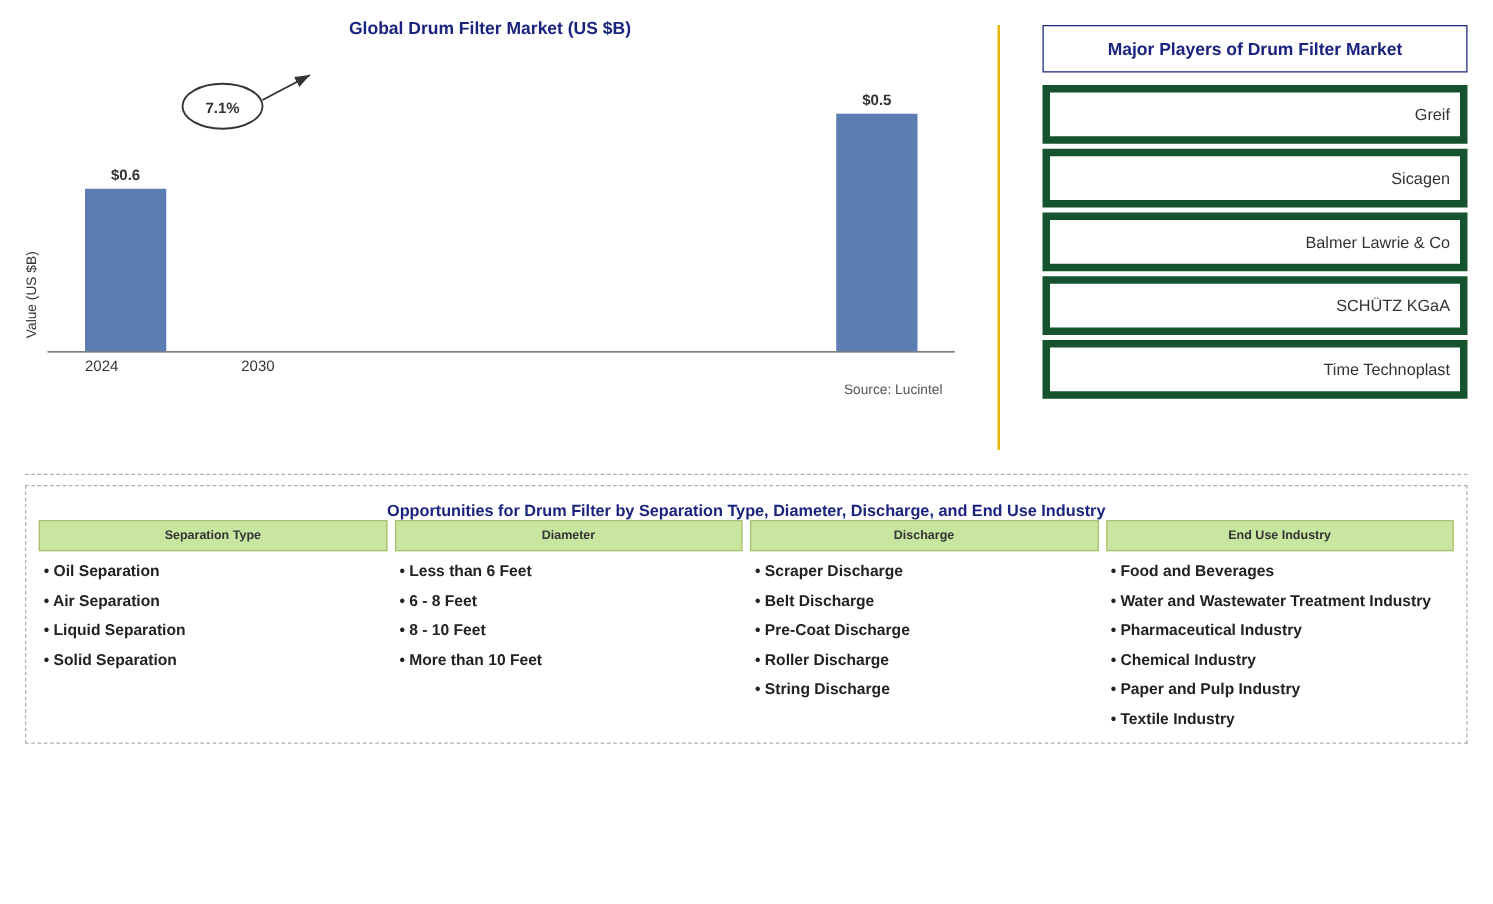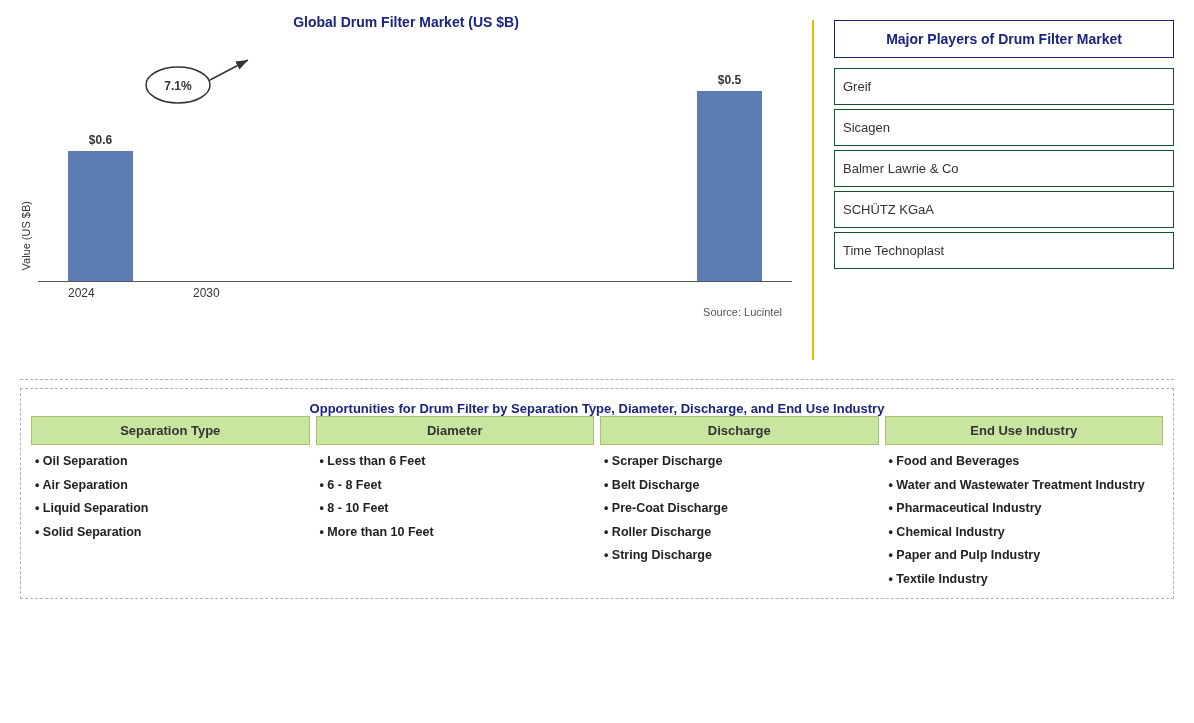--- a/index.html
+++ b/index.html
@@ -15,21 +15,21 @@
       width: 1194px;
       min-height: 723px;
       background: #fff;
       padding: 10px 20px;
     }
 
     
     .top-section {
       display: flex;
       flex-direction: row;
-      gap: 10px;
+      gap: 24px;
       padding-bottom: 10px;
       border-bottom: 1.5px dashed #b0b0b0;
       height: 370px;
     }
 
     
     .chart-area {
       flex: 1;
       display: flex;
       flex-direction: column;
@@ -165,23 +165,23 @@
       font-size: 14px;
       font-weight: bold;
       color: #1a237e;
       text-align: center;
       border: 1.5px solid #1a237e;
       padding: 10px 8px;
       margin-bottom: 10px;
     }
 
     .player-item {
-      border: 1px solid #14532d;
+      border: 6px solid #14532d;
       padding: 10px 8px;
-      text-align: left;
+      text-align: right;
       font-size: 13px;
       color: #333;
       margin-bottom: 4px;
     }
 
     
     .bottom-section {
       padding: 12px 10px 10px 10px;
       margin-top: 8px;
       border: 1.5px dashed #b0b0b0;
@@ -202,21 +202,21 @@
 
     .column {
       flex: 1;
       display: flex;
       flex-direction: column;
     }
 
     .column-header {
       background: #c8e6a0;
       border: 1px solid #aac070;
-      font-size: 13px;
+      font-size: 10px;
       font-weight: bold;
       color: #333;
       text-align: center;
       padding: 6px 4px;
       margin-bottom: 8px;
     }
 
     .column-items {
       display: flex;
       flex-direction: column;

